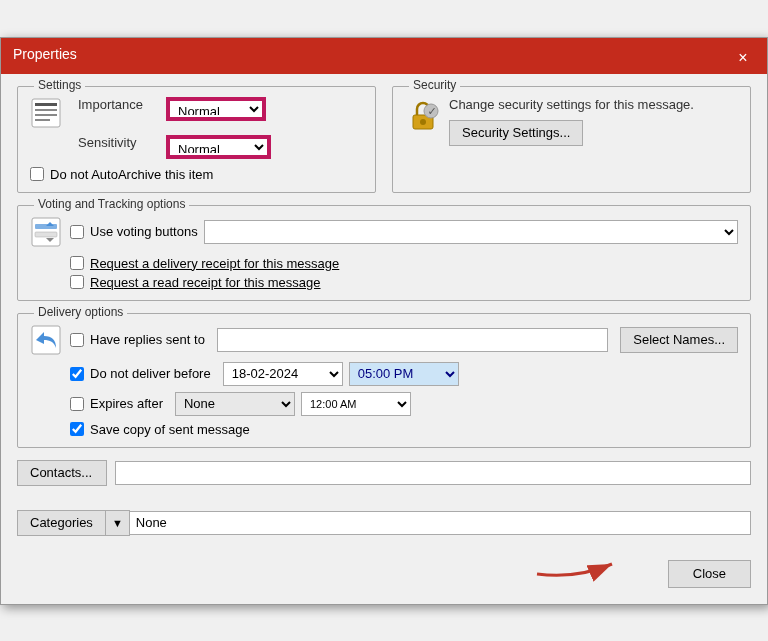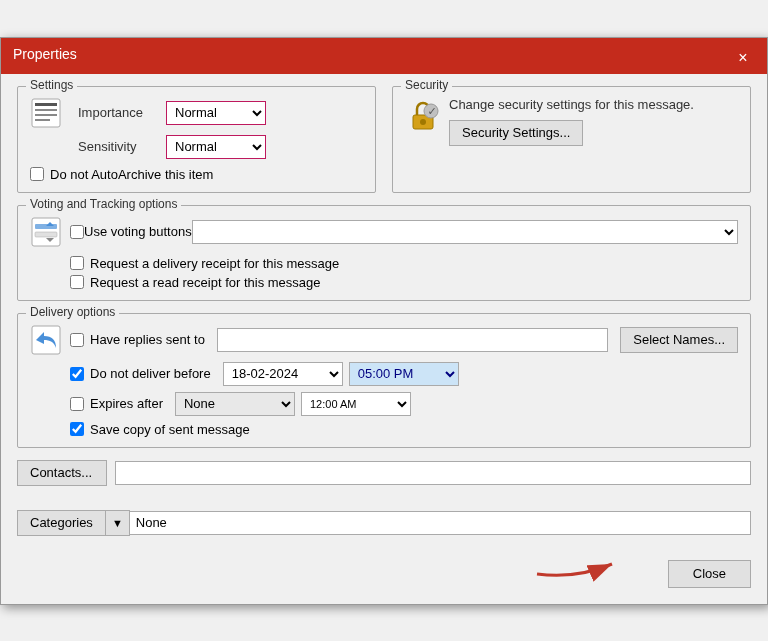--- a/index.html
+++ b/index.html
@@ -46,21 +46,21 @@
       border: 1px solid #aaa;
       border-radius: 2px;
       padding: 10px 12px;
       margin-bottom: 12px;
       position: relative;
     }
 
     .section-label {
       position: absolute;
       top: -9px;
-      left: 8px;
+      left: 16px;
       background: #f0f0f0;
       padding: 0 4px;
       font-size: 12px;
       color: #333;
     }
 
     .two-col {
       display: flex;
       gap: 16px;
     }
@@ -71,32 +71,31 @@
 
     .col-right {
       flex: 1;
       display: flex;
       flex-direction: column;
       gap: 8px;
     }
 
     .field-row {
       display: flex;
-      align-items: center;
       margin-bottom: 6px;
       gap: 8px;
     }
 
     .field-label {
       min-width: 80px;
       color: #333;
     }
 
     select {
-      border: 1px solid #be185d;
+      border: 4px solid #be185d;
       background: white;
       padding: 2px 4px;
       height: 24px;
       font-size: 13px;
       cursor: pointer;
       min-width: 100px;
     }
 
     .checkbox-row {
       display: flex;
@@ -136,35 +135,37 @@
 
     .voting-row {
       display: flex;
       align-items: center;
       margin-bottom: 6px;
     }
 
     .voting-controls {
       display: flex;
       align-items: center;
+      gap: 6px;
       flex: 1;
       justify-content: flex-end;
     }
 
     .voting-dropdown {
       flex: 1;
       height: 24px;
       font-size: 13px;
       border: 1px solid #aaa;
       background: white;
       padding: 2px 4px;
     }
 
     .tracking-checks {
       padding-left: 40px;
+      text-decoration: underline;
     }
 
     .replies-row {
       display: flex;
       align-items: center;
       gap: 6px;
     }
 
     .replies-input {
       flex: 1;

